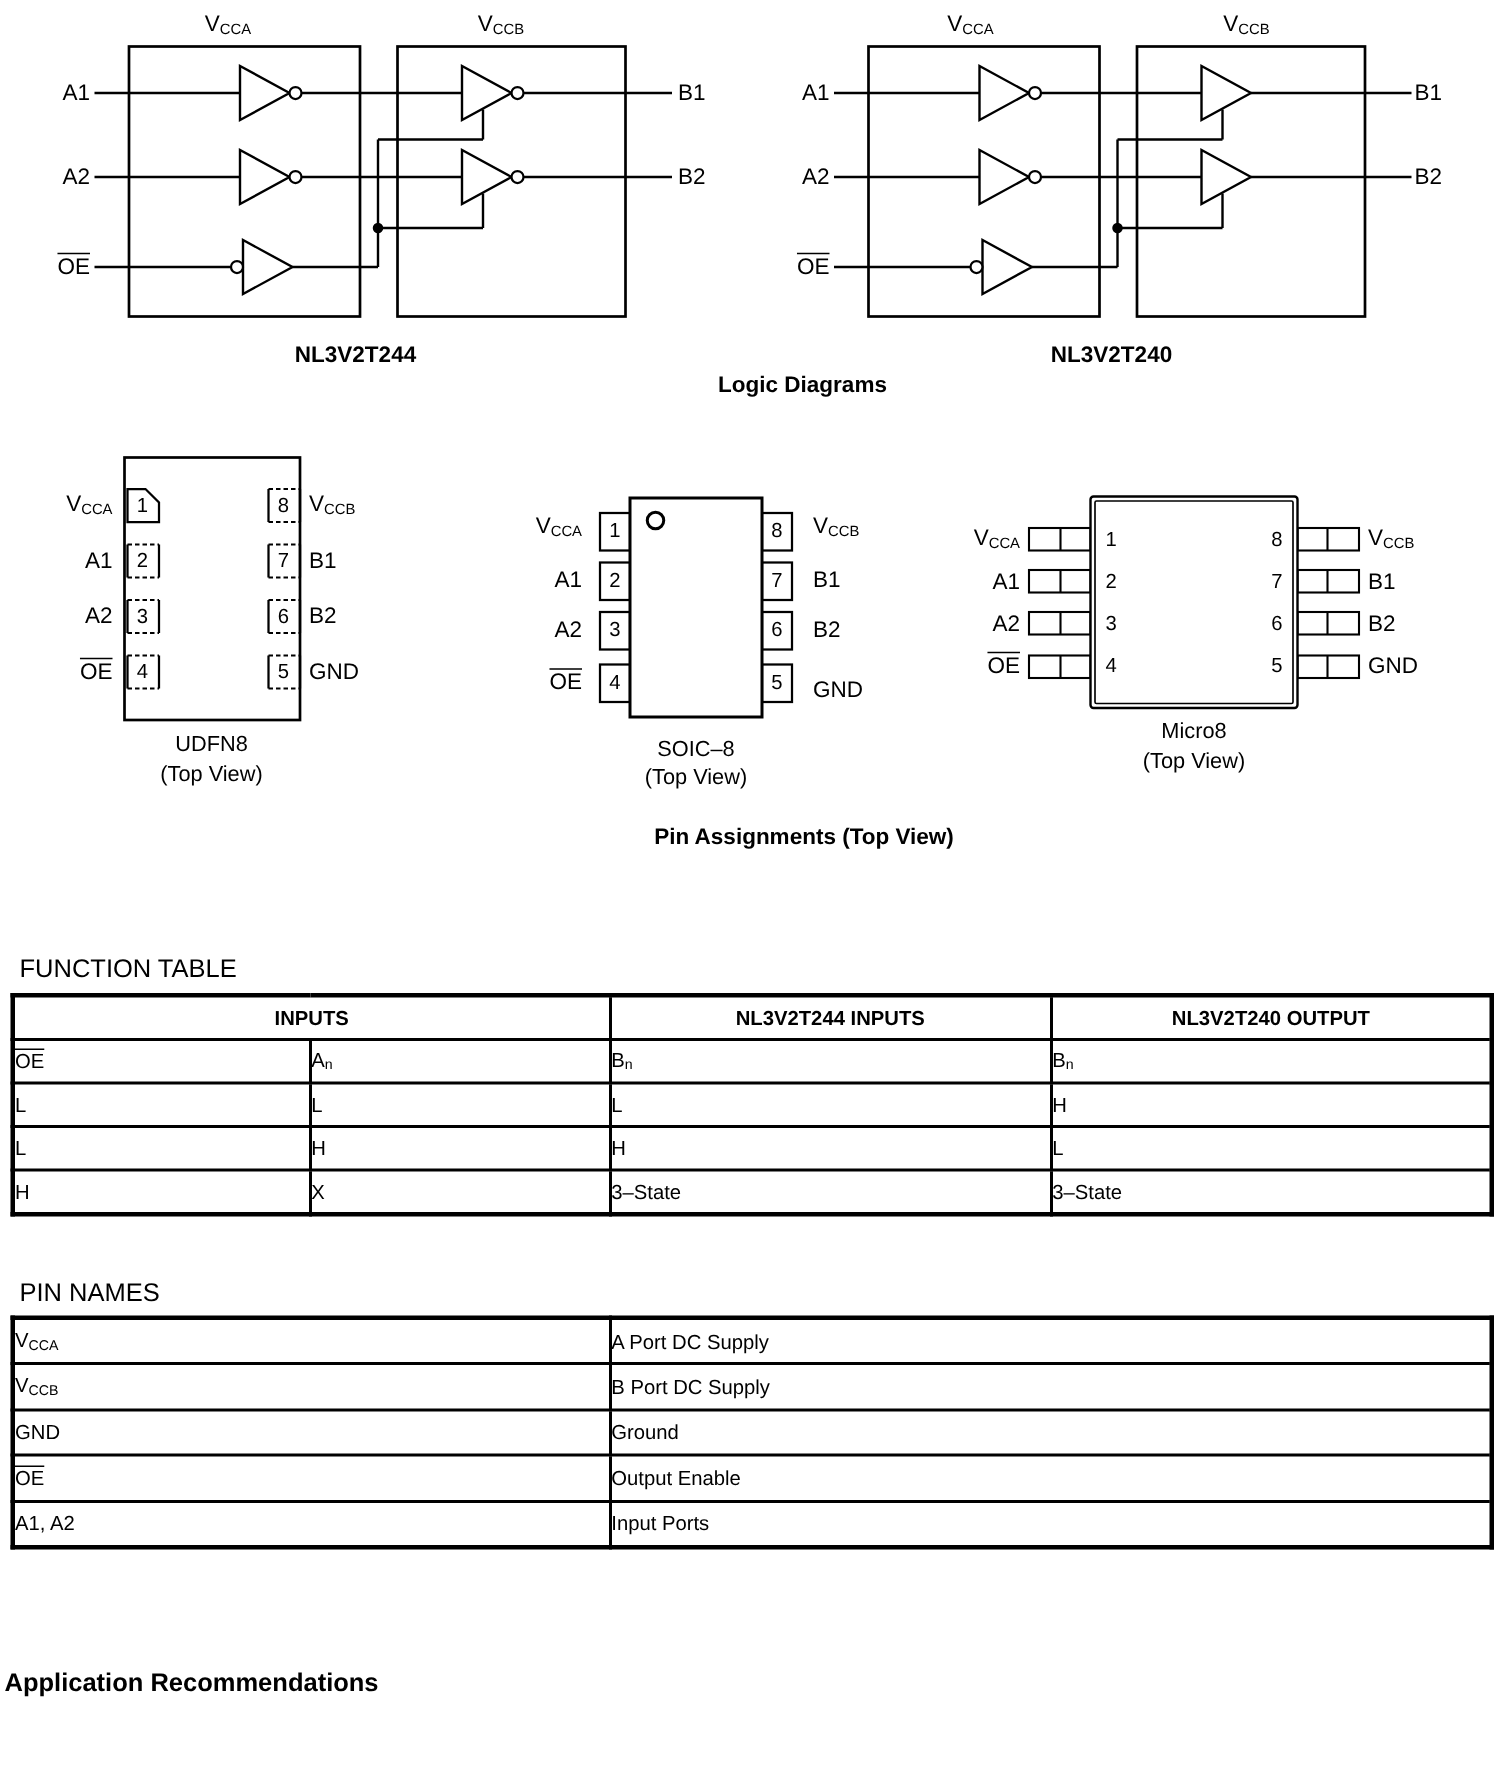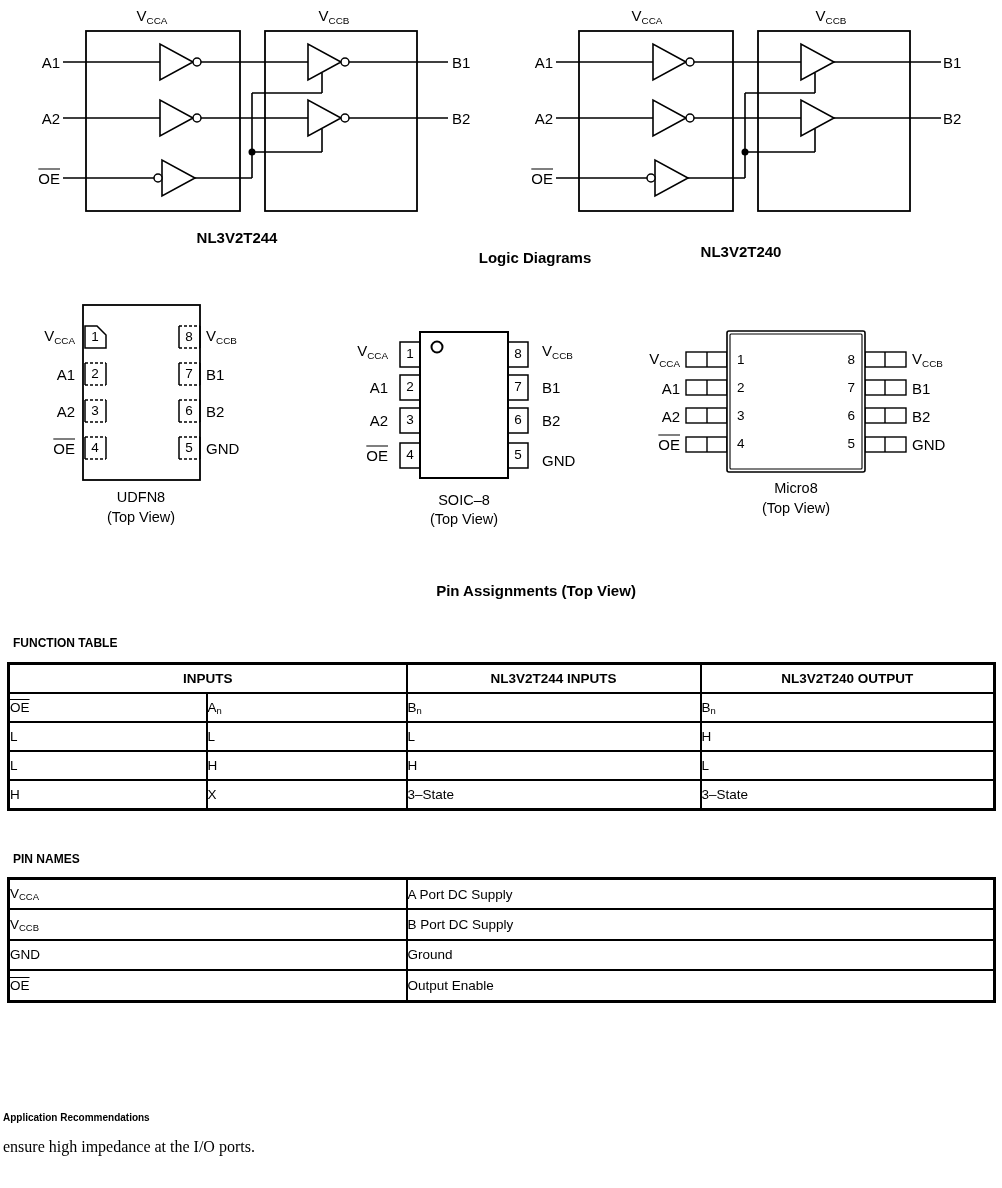--- a/index.html
+++ b/index.html
@@ -17,22 +17,22 @@
   .ov{text-decoration:overline;}
   .num{font-size:13.5px;}
   .tbl{position:absolute;border-collapse:collapse;table-layout:fixed;background:#fff;}
   .tbl td,.tbl th{border:2px solid #000;height:27px;vertical-align:middle;
                   font-size:13.5px;padding:0;font-family:"Liberation Sans",sans-serif;}
   .tbl th{font-weight:bold;}
   .tbl sub{font-size:0.7em;vertical-align:-0.2em;}
   #function-table{left:7px;top:662px;width:986px;border:3px solid #000;}
   #pin-names-table{left:7px;top:877px;width:986px;border:3px solid #000;}
   #pin-names-table td,#pin-names-table th{height:28.4px;}
-  .sec-head{position:absolute;font-weight:bold;font-size:12px;}
-  .app-head{position:absolute;left:3px;top:1112px;font-weight:bold;font-size:10px;}
+  .sec-head{position:absolute;font-weight:normal;font-size:17px;}
+  .app-head{position:absolute;left:3px;top:1112px;font-weight:bold;font-size:17px;}
   .app-body{position:absolute;left:3px;top:1134px;width:990px;
             font-family:"Liberation Serif",serif;font-size:16px;line-height:25px;}
   .app-line1{text-indent:22px;text-align:justify;text-align-last:justify;}
   .app-body .ov{text-decoration:overline;}
   .app-body sub{font-size:0.7em;vertical-align:-0.2em;}
 </style>
 </head>
 <body>
 
 <div id="page">
@@ -132,21 +132,21 @@
   <span class="lab l" style="left:452px;top:118px">B2</span>
   <span class="lab c b" style="left:237px;top:237px">NL3V2T244</span>
 
   <span class="lab c" style="left:647px;top:17px"><span>V</span><sub>CCA</sub></span>
   <span class="lab c" style="left:831px;top:17px"><span>V</span><sub>CCB</sub></span>
   <span class="lab r" style="left:553px;top:62px">A1</span>
   <span class="lab r" style="left:553px;top:118px">A2</span>
   <span class="lab r" style="left:553px;top:178px"><span class="ov">OE</span></span>
   <span class="lab l" style="left:943px;top:62px">B1</span>
   <span class="lab l" style="left:943px;top:118px">B2</span>
-  <span class="lab c b" style="left:741px;top:251px">NL3V2T240</span>
+  <span class="lab c b" style="left:741px;top:237px">NL3V2T240</span>
 
   <span class="lab c h15" style="left:535px;top:257px">Logic Diagrams</span>
 
   <span class="lab c num" style="left:95px;top:337px">1</span>
   <span class="lab c num" style="left:95px;top:374px">2</span>
   <span class="lab c num" style="left:95px;top:411px">3</span>
   <span class="lab c num" style="left:95px;top:448px">4</span>
   <span class="lab c num" style="left:189px;top:337px">8</span>
   <span class="lab c num" style="left:189px;top:374px">7</span>
   <span class="lab c num" style="left:189px;top:411px">6</span>
@@ -193,21 +193,21 @@
   <span class="lab r" style="left:680px;top:388px">A1</span>
   <span class="lab r" style="left:680px;top:416px">A2</span>
   <span class="lab r" style="left:680px;top:444px"><span class="ov">OE</span></span>
   <span class="lab l" style="left:912px;top:360px"><span>V</span><sub>CCB</sub></span>
   <span class="lab l" style="left:912px;top:388px">B1</span>
   <span class="lab l" style="left:912px;top:416px">B2</span>
   <span class="lab l" style="left:912px;top:444px">GND</span>
   <span class="lab c t14" style="left:796px;top:488px">Micro8</span>
   <span class="lab c t14" style="left:796px;top:508px">(Top View)</span>
 
-  <span class="lab c h15" style="left:536px;top:590px">Pin Assignments (Top View)</span>
+  <span class="lab c h15" style="left:536px;top:558px">Pin Assignments (Top View)</span>
 
   <span class="sec-head" style="left:13px;top:636px">FUNCTION TABLE</span>
   <table class="tbl" id="function-table">
     <colgroup>
         <col style="width:198px">
         <col style="width:200px">
         <col style="width:294px">
         <col style="width:294px">
       </colgroup>
     <tbody>
@@ -259,21 +259,24 @@
         <td>B Port DC Supply</td>
       </tr>
       <tr>
         <td>GND</td>
         <td>Ground</td>
       </tr>
       <tr>
         <td><span class="ov">OE</span></td>
         <td>Output Enable</td>
       </tr>
+      <tr>
+        <td>A1, A2</td>
+        <td>Input Ports</td>
+      </tr>
     </tbody>
   </table>
 
   <span class="app-head">Application Recommendations</span>
   <div class="app-body">
-    <div>ensure high impedance at the I/O ports.</div>
   </div>
 
 </div>
 
 </body></html>

